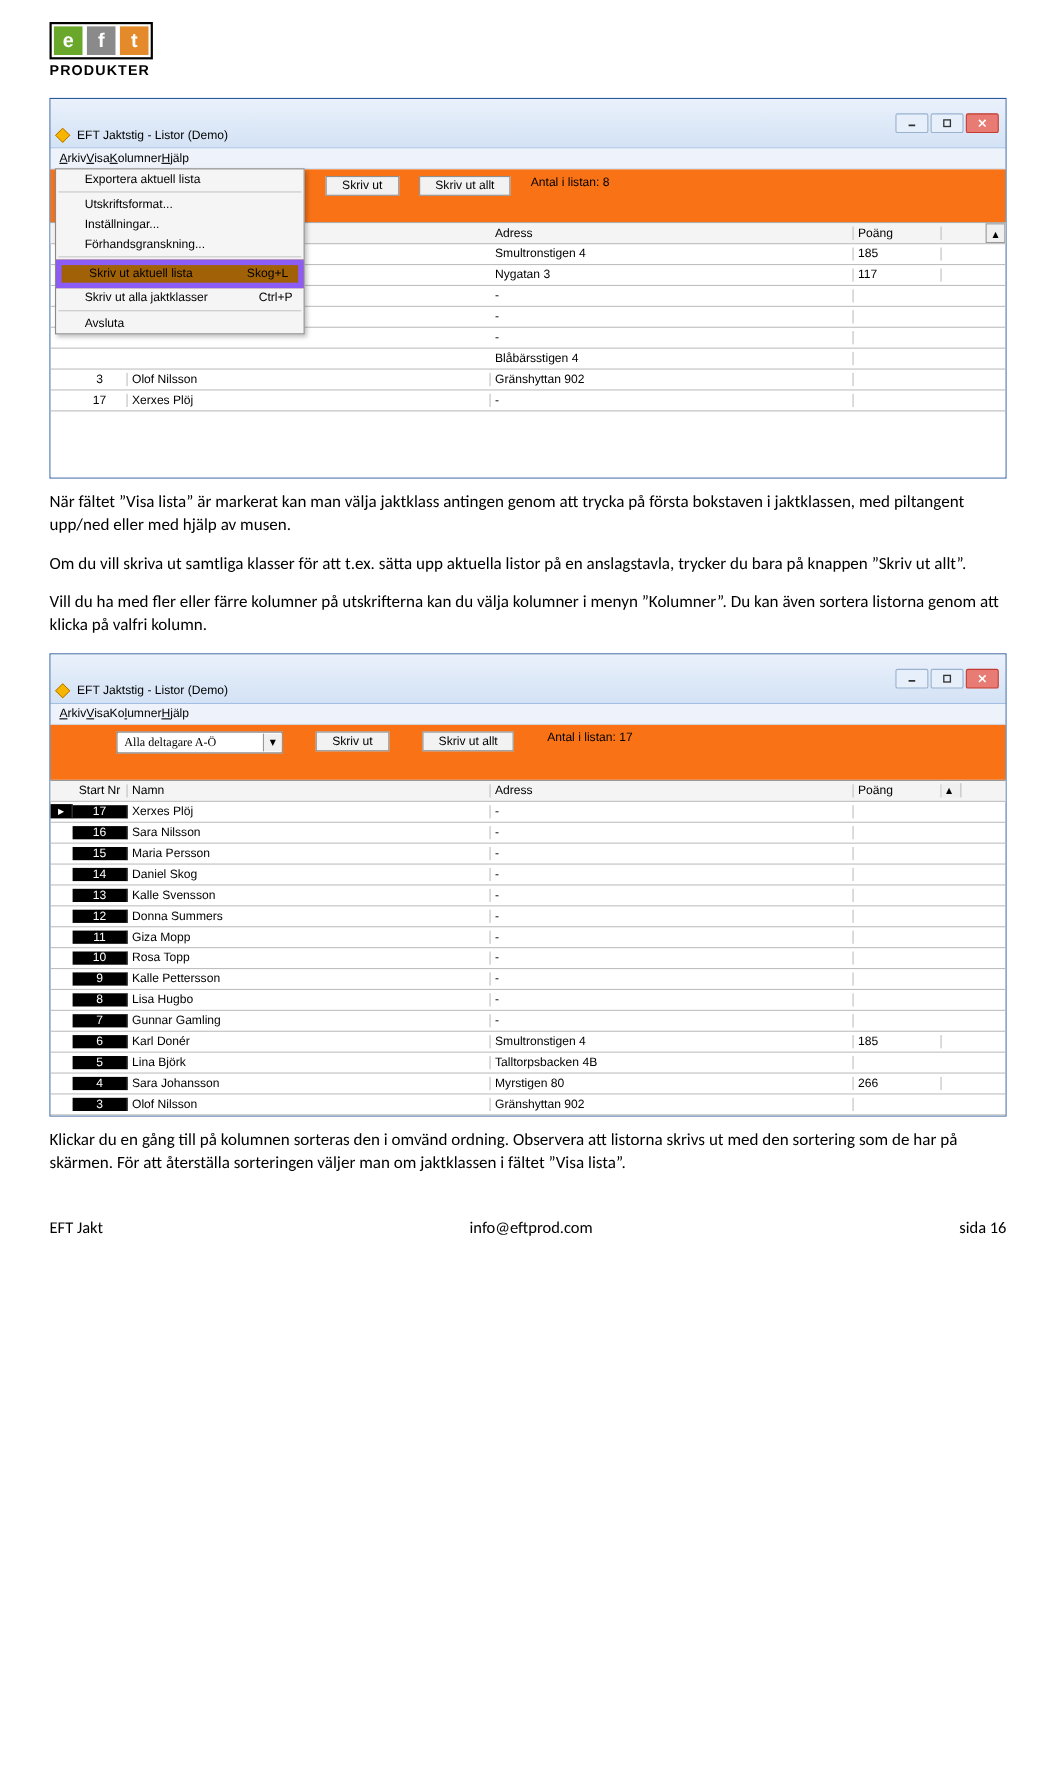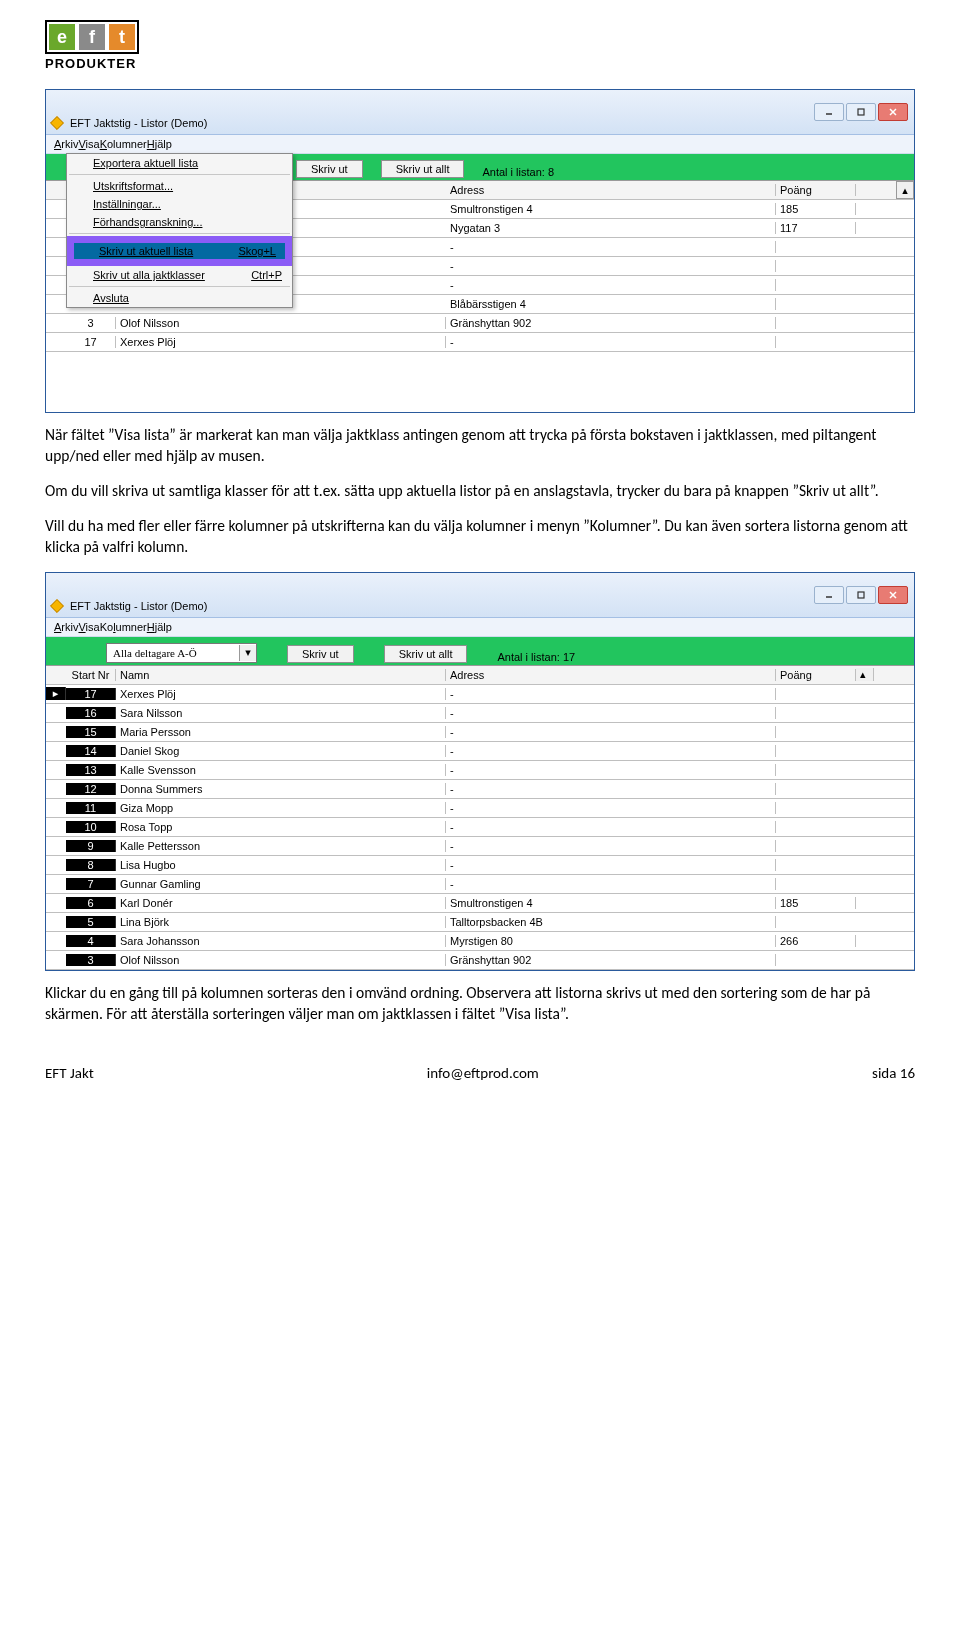--- a/index.html
+++ b/index.html
@@ -84,27 +84,27 @@
     border:1px solid #8a8a8a;
     box-shadow:2px 2px 4px rgba(0,0,0,.25);
     width:225px;
     font-size:11px;
     z-index:20;
   }
   .dd-item{
     display:flex;justify-content:space-between;align-items:center;
     padding:3px 10px 3px 26px;
   }
-  .dd-item.sel{background:#0369a1;border:7px solid #8b5cf6;padding:2px 9px 2px 25px;gap:36px;}
+  .dd-item.sel{background:#a16207;border:5px solid #8b5cf6;padding:2px 9px 2px 25px;gap:36px;}
   .dd-sep{height:0;border-top:1px solid #c7c7c7;margin:2px 2px;}
   
   .toolbar{
-    display:flex;align-items:flex-end;gap:18px;
-    background:#22c55e;
-    padding:6px 10px 2px 68px;
+    display:flex;align-items:flex-start;gap:18px;
+    background:#f97316;
+    padding:6px 10px 24px 68px;
     position:relative;
   }
   .toolbar.pad-small{padding-left:10px;}
   .tb-btn{
     background:#f2f2f2;border:1px solid #8f8f8f;
     padding:2px 14px;
     font-size:11px;
   }
   .tb-select{
     display:flex;align-items:center;background:#fff;border:1px solid #777;
@@ -192,21 +192,21 @@
           </span>
       </div>
     </div>
     <div class="rel">
       <div class="menubar">
         <span><span class="u">A</span>rkiv</span>
         <span><span class="u">V</span>isa</span>
         <span><span class="u">K</span>olumner</span>
         <span><span class="u">H</span>jälp</span>
       </div>
-      <div class="dropdown" style="left:20px;text-decoration:underline;" id="dd1">
+      <div class="dropdown" style="left:4px;" id="dd1">
           <div class="dd-item">
             <span>Exportera aktuell lista</span>
             <span></span>
           </div>
           <div class="dd-sep"></div>
           <div class="dd-item">
             <span>Utskriftsformat...</span>
             <span></span>
           </div>
           <div class="dd-item">

